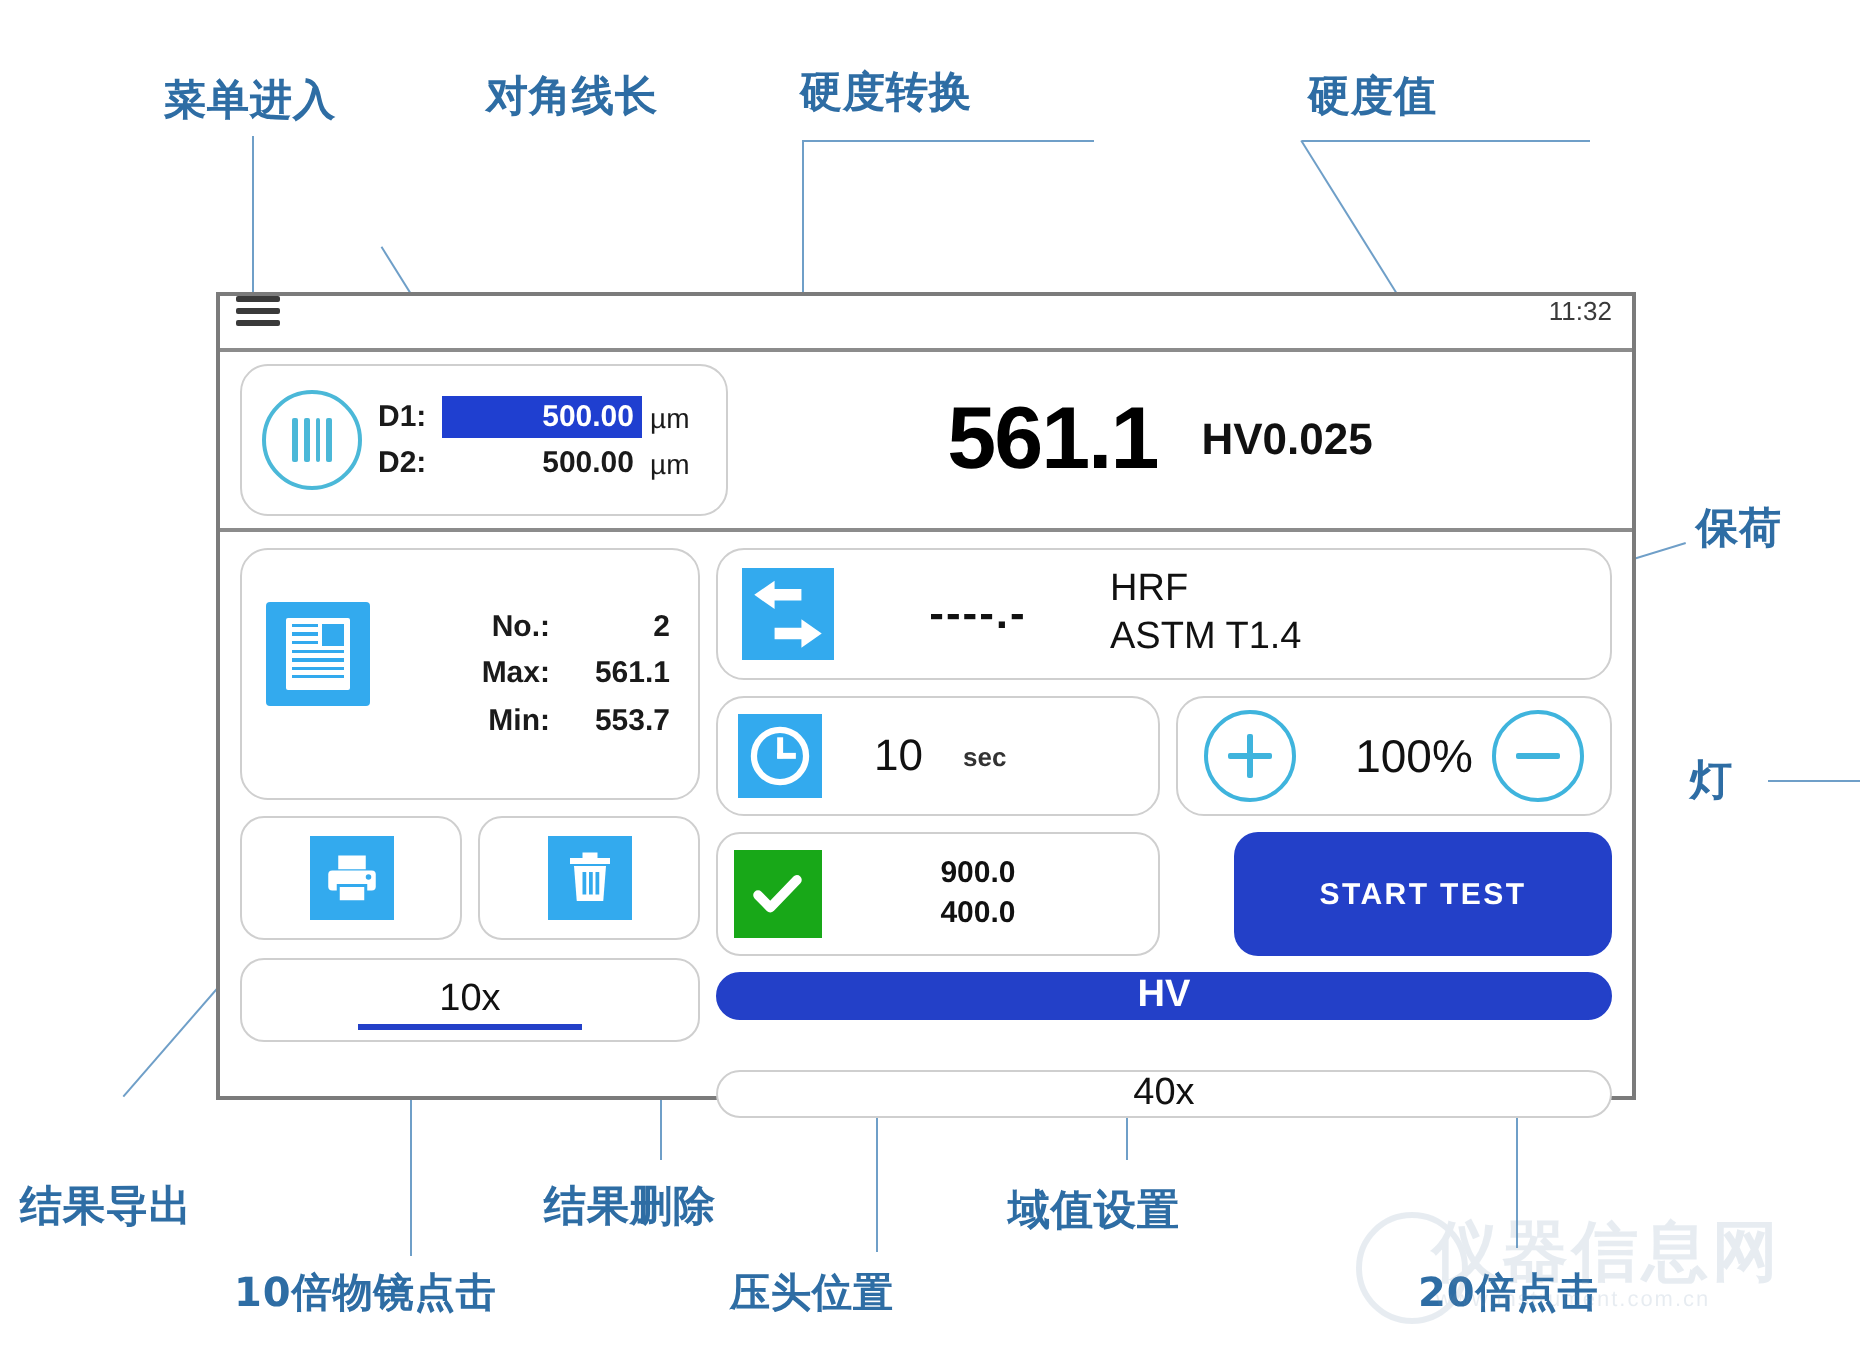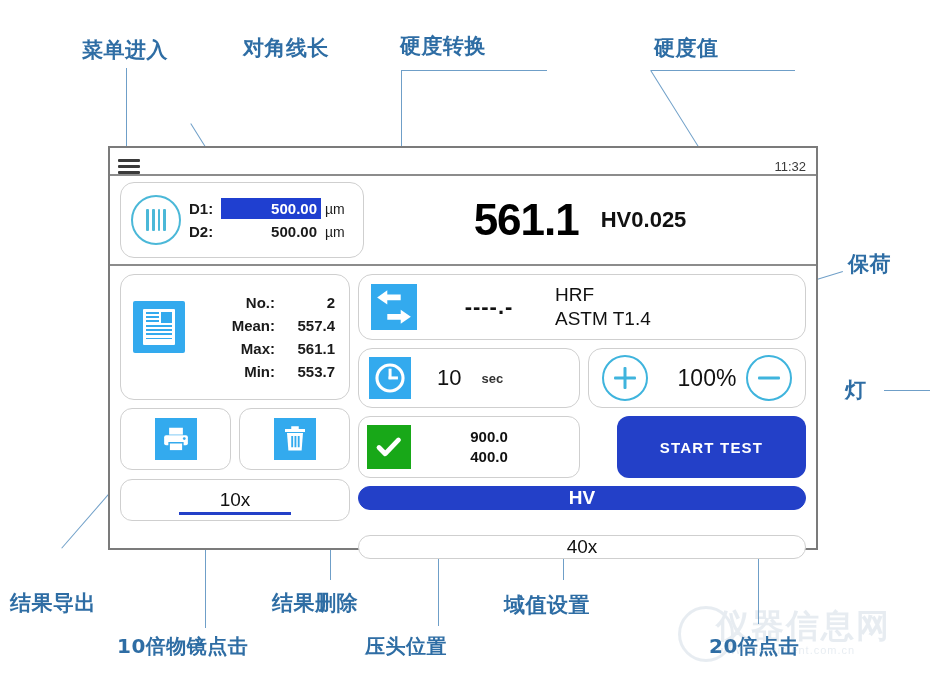--- a/index.html
+++ b/index.html
@@ -85,21 +85,21 @@
     height: 404px;
     border: 2px solid #7b7b7b;
     background: #ffffff;
     box-sizing: border-box;
   }
 
   .statusbar {
     height: 28px;
     border-bottom: 2px solid #8c8c8c;
     display: flex;
-    align-items: flex-end;
+    align-items: flex-start;
     justify-content: space-between;
     padding: 0 10px 0 8px;
     box-sizing: border-box;
   }
   .hamburger {
     width: 22px;
     height: 15px;
     display: flex;
     flex-direction: column;
     justify-content: space-between;
@@ -624,24 +624,20 @@
           <div class="page"></div>
           <div class="lines"></div>
           <div class="lines2"></div>
         </div>
         <div class="stats-table">
           <div class="stats-row">
             <span class="stats-key">No.:</span>
             <span class="stats-v">2</span>
           </div>
           <div class="stats-row">
-            <span class="stats-key">Mean:</span>
-            <span class="stats-v">557.4</span>
-          </div>
-          <div class="stats-row">
             <span class="stats-key">Max:</span>
             <span class="stats-v">561.1</span>
           </div>
           <div class="stats-row">
             <span class="stats-key">Min:</span>
             <span class="stats-v">553.7</span>
           </div>
         </div>
       </div>
 

